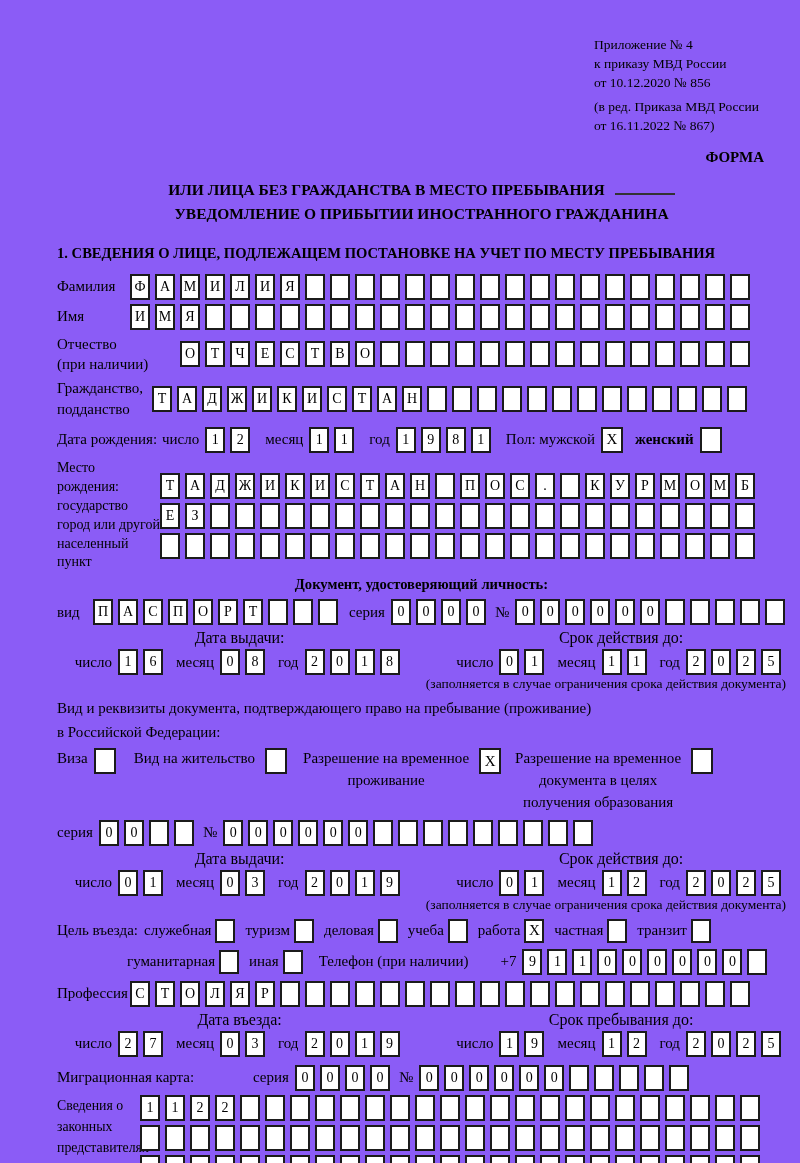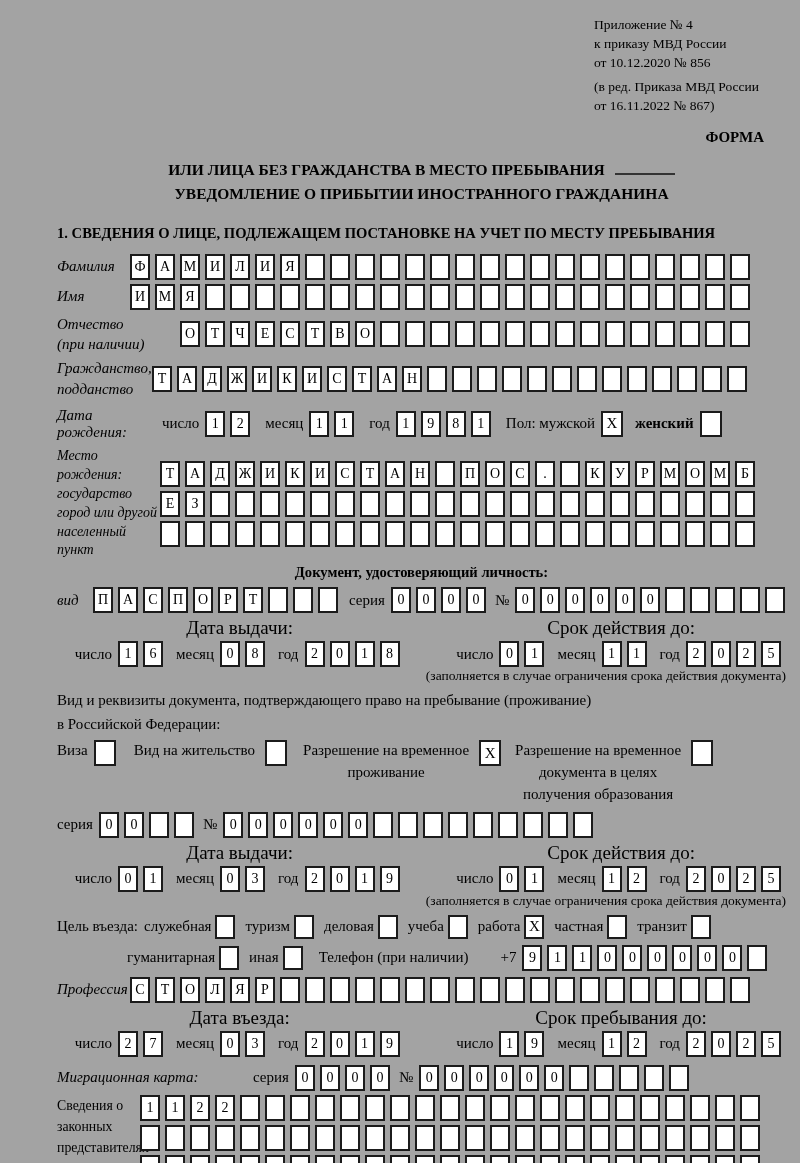--- a/index.html
+++ b/index.html
@@ -1,44 +1,44 @@
 <!DOCTYPE html>
 <html><head>
 <meta charset="utf-8">
 <style>
   html,body{margin:0;padding:0;background:#fff;}
   .page{position:relative;width:800px;height:1163px;box-sizing:border-box;
-        padding:16px 14px 8px 57px;font-family:"Liberation Serif","DejaVu Serif",serif;
-        color:#000;font-size:15px;overflow:hidden;background:#a3a3a3;}
+        padding:36px 14px 8px 57px;font-family:"Liberation Serif","DejaVu Serif",serif;
+        color:#000;font-size:15px;overflow:hidden;background:#8b5cf6;}
   .appendix{margin-left:auto;width:192px;font-size:13.5px;line-height:1.4;}
   .appendix div{white-space:nowrap;}
   .appendix .amend{margin-top:5px;}
   .forma{text-align:right;font-weight:bold;padding-right:22px;margin-top:14px;font-size:15px;}
   .title{text-align:center;font-weight:bold;font-size:15.5px;line-height:1.5;margin-top:12px;}
   .blank-line{display:inline-block;width:60px;height:13px;border-bottom:2px solid #333;margin-left:10px;}
   .sec-heading{font-weight:bold;font-size:14.6px;margin-top:20px;margin-bottom:12px;}
   .frow{display:flex;align-items:center;margin-bottom:4px;}
   .frow.top{align-items:center;}
-  .lbl{flex-shrink:0;font-style:italic;}
+  .lbl{flex-shrink:0;}
   .stack div{line-height:1.35;}
   .cells{display:flex;flex-shrink:0;}
   .cell{box-sizing:border-box;width:20px;height:26px;border:2px solid #1b1b1b;margin-right:5px;
         display:inline-flex;align-items:center;justify-content:center;font-size:14px;flex-shrink:0;background:#fff;}
   .checkbox{box-sizing:border-box;width:22px;height:26px;border:2px solid #1b1b1b;display:inline-flex;
         align-items:center;justify-content:center;font-size:15px;flex-shrink:0;background:#fff;}
   .checkbox.small{width:20px;height:24px;}
   .w73{width:73px;} .w123{width:123px;} .w95{width:95px;} .w105{width:105px;} .w103{width:103px;}
   .dlbl{margin-right:6px;flex-shrink:0;}
   .grp{margin-right:10px;display:flex;align-items:center;}
   .doc-heading{text-align:center;font-weight:bold;font-size:14.6px;margin:4px 0 6px 0;}
   .dates{display:flex;margin-top:2px;}
   .dcol{text-align:center;}
   .dcol.left{width:385px;margin-right:34px;}
   .dcol.right{flex:1;}
-  .date-heading{font-size:19px;margin-bottom:2px;}
+  .date-heading{font-size:16px;margin-bottom:2px;}
   .date-line{display:inline-flex;align-items:center;}
   .note{text-align:right;font-size:13.5px;margin-top:1px;}
   .intro{line-height:1.6;}
   .opts{display:flex;align-items:flex-start;margin-top:4px;margin-bottom:6px;}
   .opt{display:flex;align-items:flex-start;}
   .opt .olines{text-align:center;line-height:1.45;}
   .purpose-line{display:flex;align-items:center;margin-bottom:6px;flex-wrap:nowrap;}
   .purpose-line .plbl{margin-right:4px;flex-shrink:0;}
   .purpose-line .pbox{margin-right:10px;flex-shrink:0;}
   .reps{display:flex;align-items:flex-start;margin-top:4px;}

